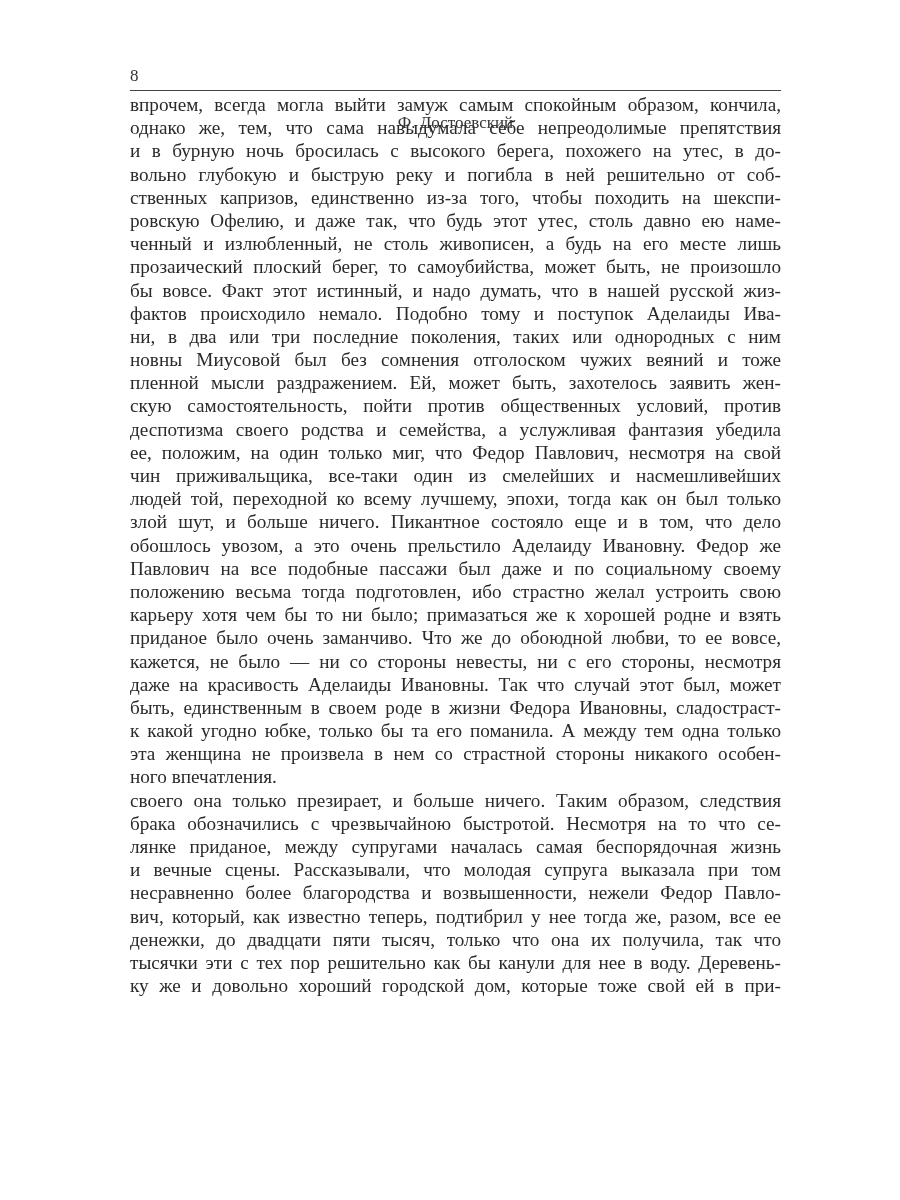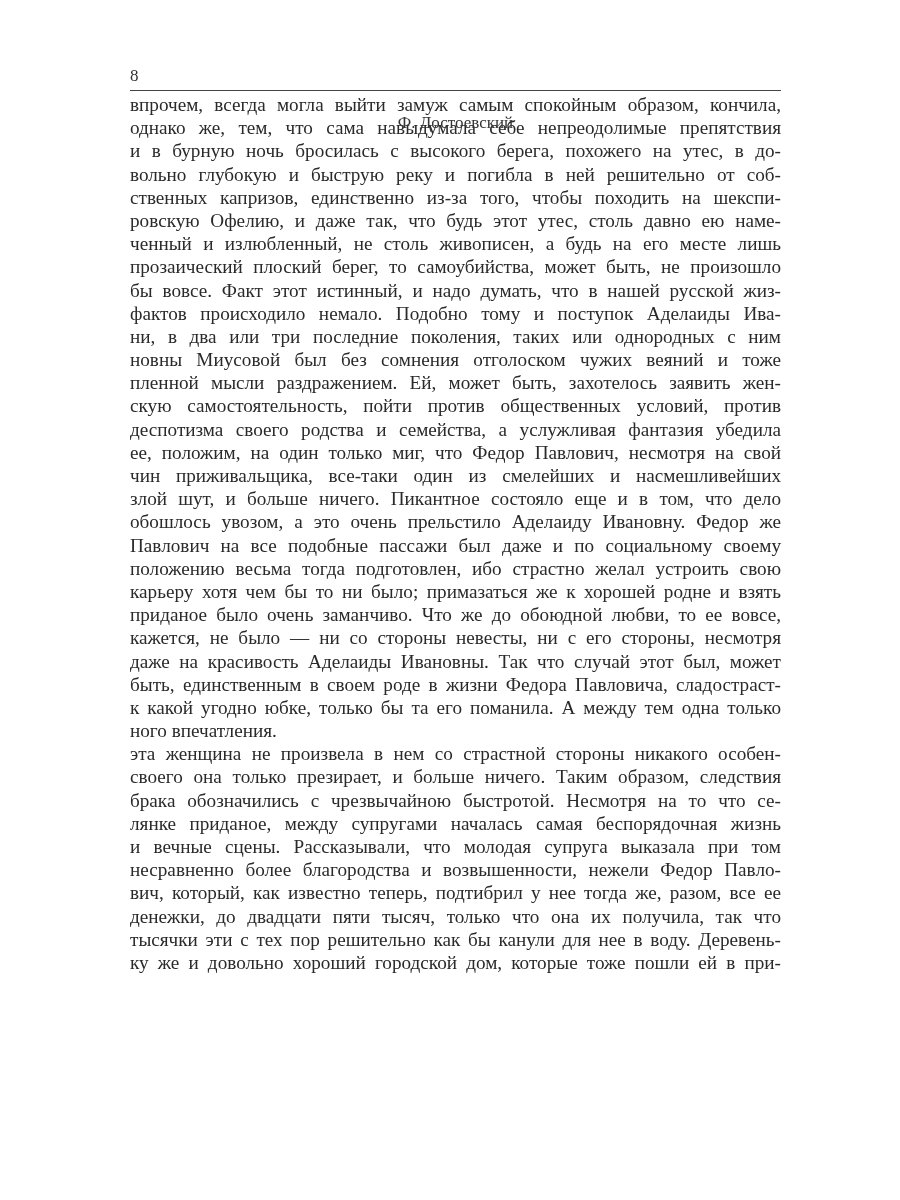--- a/index.html
+++ b/index.html
@@ -87,38 +87,39 @@
         <span class="line">прозаический плоский берег, то самоубийства, может быть, не произошло</span>
         <span class="line">бы вовсе. Факт этот истинный, и надо думать, что в нашей русской жиз-</span>
         <span class="line">фактов происходило немало. Подобно тому и поступок Аделаиды Ива-</span>
         <span class="line">ни, в два или три последние поколения, таких или однородных с ним</span>
         <span class="line">новны Миусовой был без сомнения отголоском чужих веяний и тоже</span>
         <span class="line">пленной мысли раздражением. Ей, может быть, захотелось заявить жен-</span>
         <span class="line">скую самостоятельность, пойти против общественных условий, против</span>
         <span class="line">деспотизма своего родства и семейства, а услужливая фантазия убедила</span>
         <span class="line">ее, положим, на один только миг, что Федор Павлович, несмотря на свой</span>
         <span class="line">чин приживальщика, все-таки один из смелейших и насмешливейших</span>
+        <span class="line">людей той, переходной ко всему лучшему, эпохи, тогда как он был только</span>
         <span class="line">злой шут, и больше ничего. Пикантное состояло еще и в том, что дело</span>
         <span class="line">обошлось увозом, а это очень прельстило Аделаиду Ивановну. Федор же</span>
         <span class="line">Павлович на все подобные пассажи был даже и по социальному своему</span>
         <span class="line">положению весьма тогда подготовлен, ибо страстно желал устроить свою</span>
         <span class="line">карьеру хотя чем бы то ни было; примазаться же к хорошей родне и взять</span>
         <span class="line">приданое было очень заманчиво. Что же до обоюдной любви, то ее вовсе,</span>
         <span class="line">кажется, не было — ни со стороны невесты, ни с его стороны, несмотря</span>
         <span class="line">даже на красивость Аделаиды Ивановны. Так что случай этот был, может</span>
-        <span class="line">быть, единственным в своем роде в жизни Федора Павловича, сладостраст-</span>
+        <span class="line">быть, единственным в своем роде в жизни Федора Ивановны, сладостраст-</span>
         <span class="line">к какой угодно юбке, только бы та его поманила. А между тем одна только</span>
+        <span class="line">эта женщина не произвела в нем со страстной стороны никакого особен-</span>
         <span class="line last">ного впечатления.</span>
-        <span class="line">эта женщина не произвела в нем со страстной стороны никакого особен-</span>
       </div>
       <div class="paragraph">
         <span class="line">своего она только презирает, и больше ничего. Таким образом, следствия</span>
         <span class="line">брака обозначились с чрезвычайною быстротой. Несмотря на то что се-</span>
         <span class="line">лянке приданое, между супругами началась самая беспорядочная жизнь</span>
         <span class="line">и вечные сцены. Рассказывали, что молодая супруга выказала при том</span>
         <span class="line">несравненно более благородства и возвышенности, нежели Федор Павло-</span>
         <span class="line">вич, который, как известно теперь, подтибрил у нее тогда же, разом, все ее</span>
         <span class="line">денежки, до двадцати пяти тысяч, только что она их получила, так что</span>
         <span class="line">тысячки эти с тех пор решительно как бы канули для нее в воду. Деревень-</span>
-        <span class="line">ку же и довольно хороший городской дом, которые тоже пошли ей в при-</span>
+        <span class="line">ку же и довольно хороший городской дом, которые тоже свой ей в при-</span>
       </div>
     </div>
 </div>
 
 </body></html>

